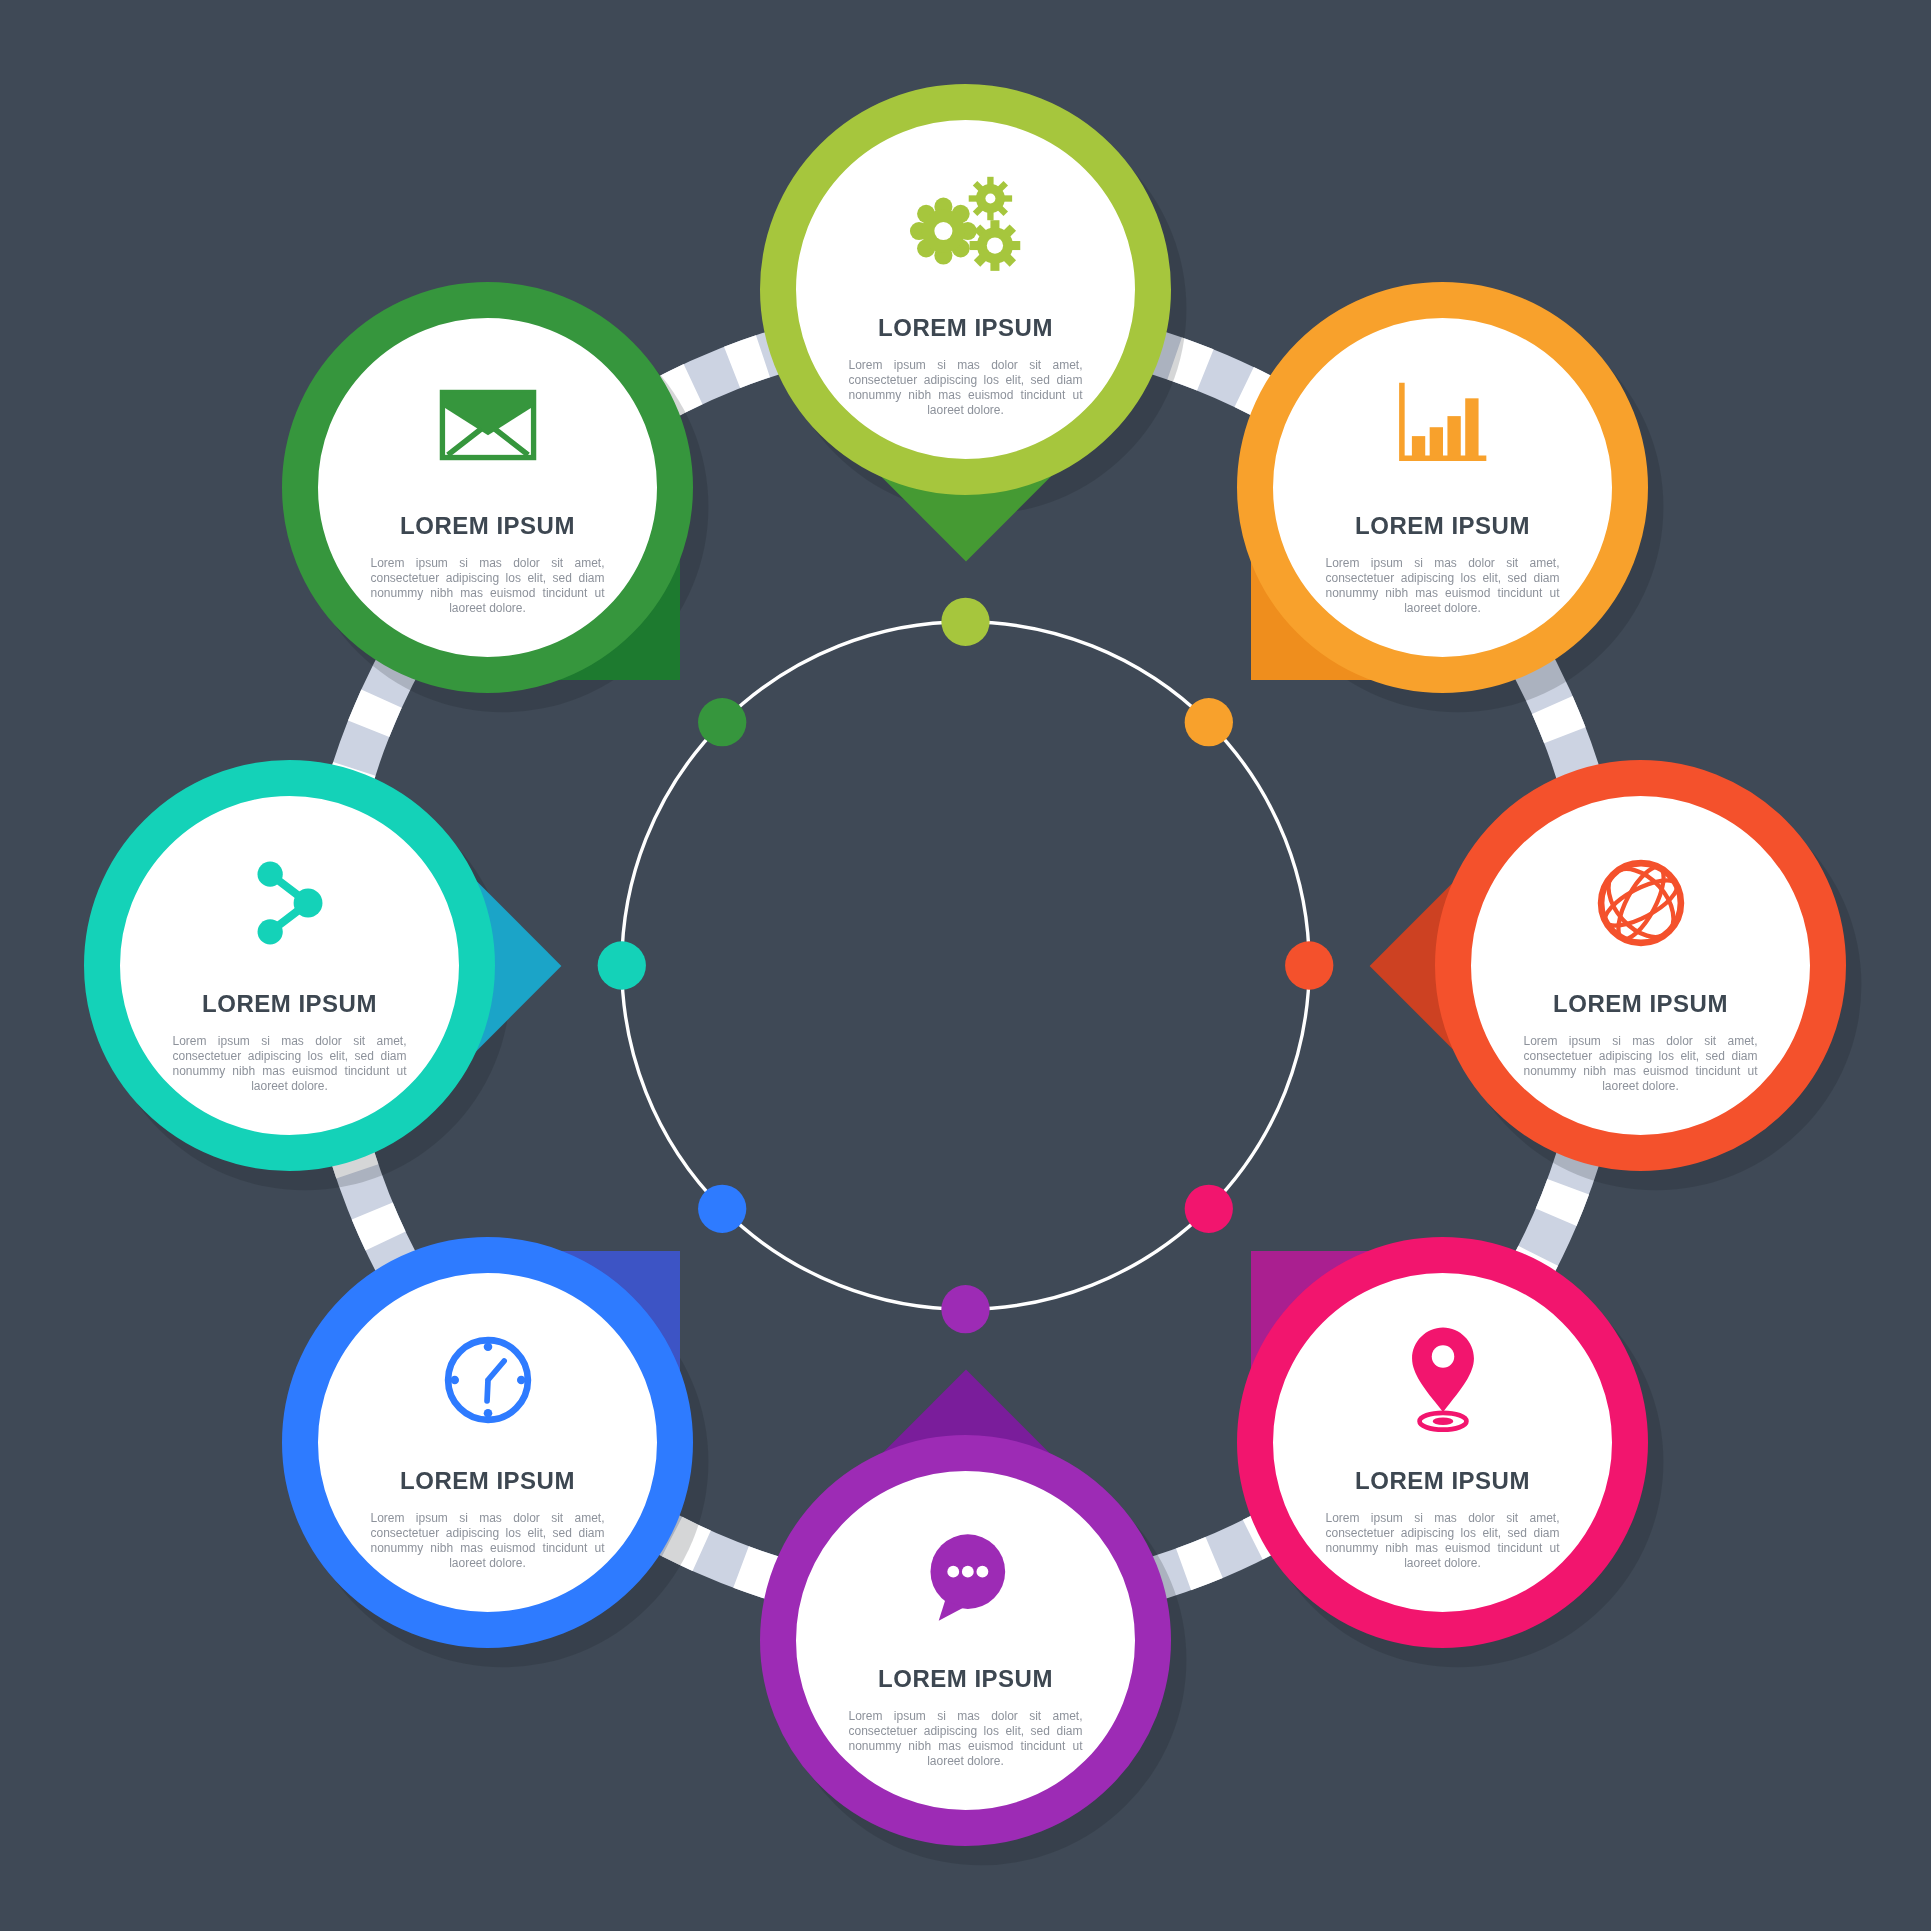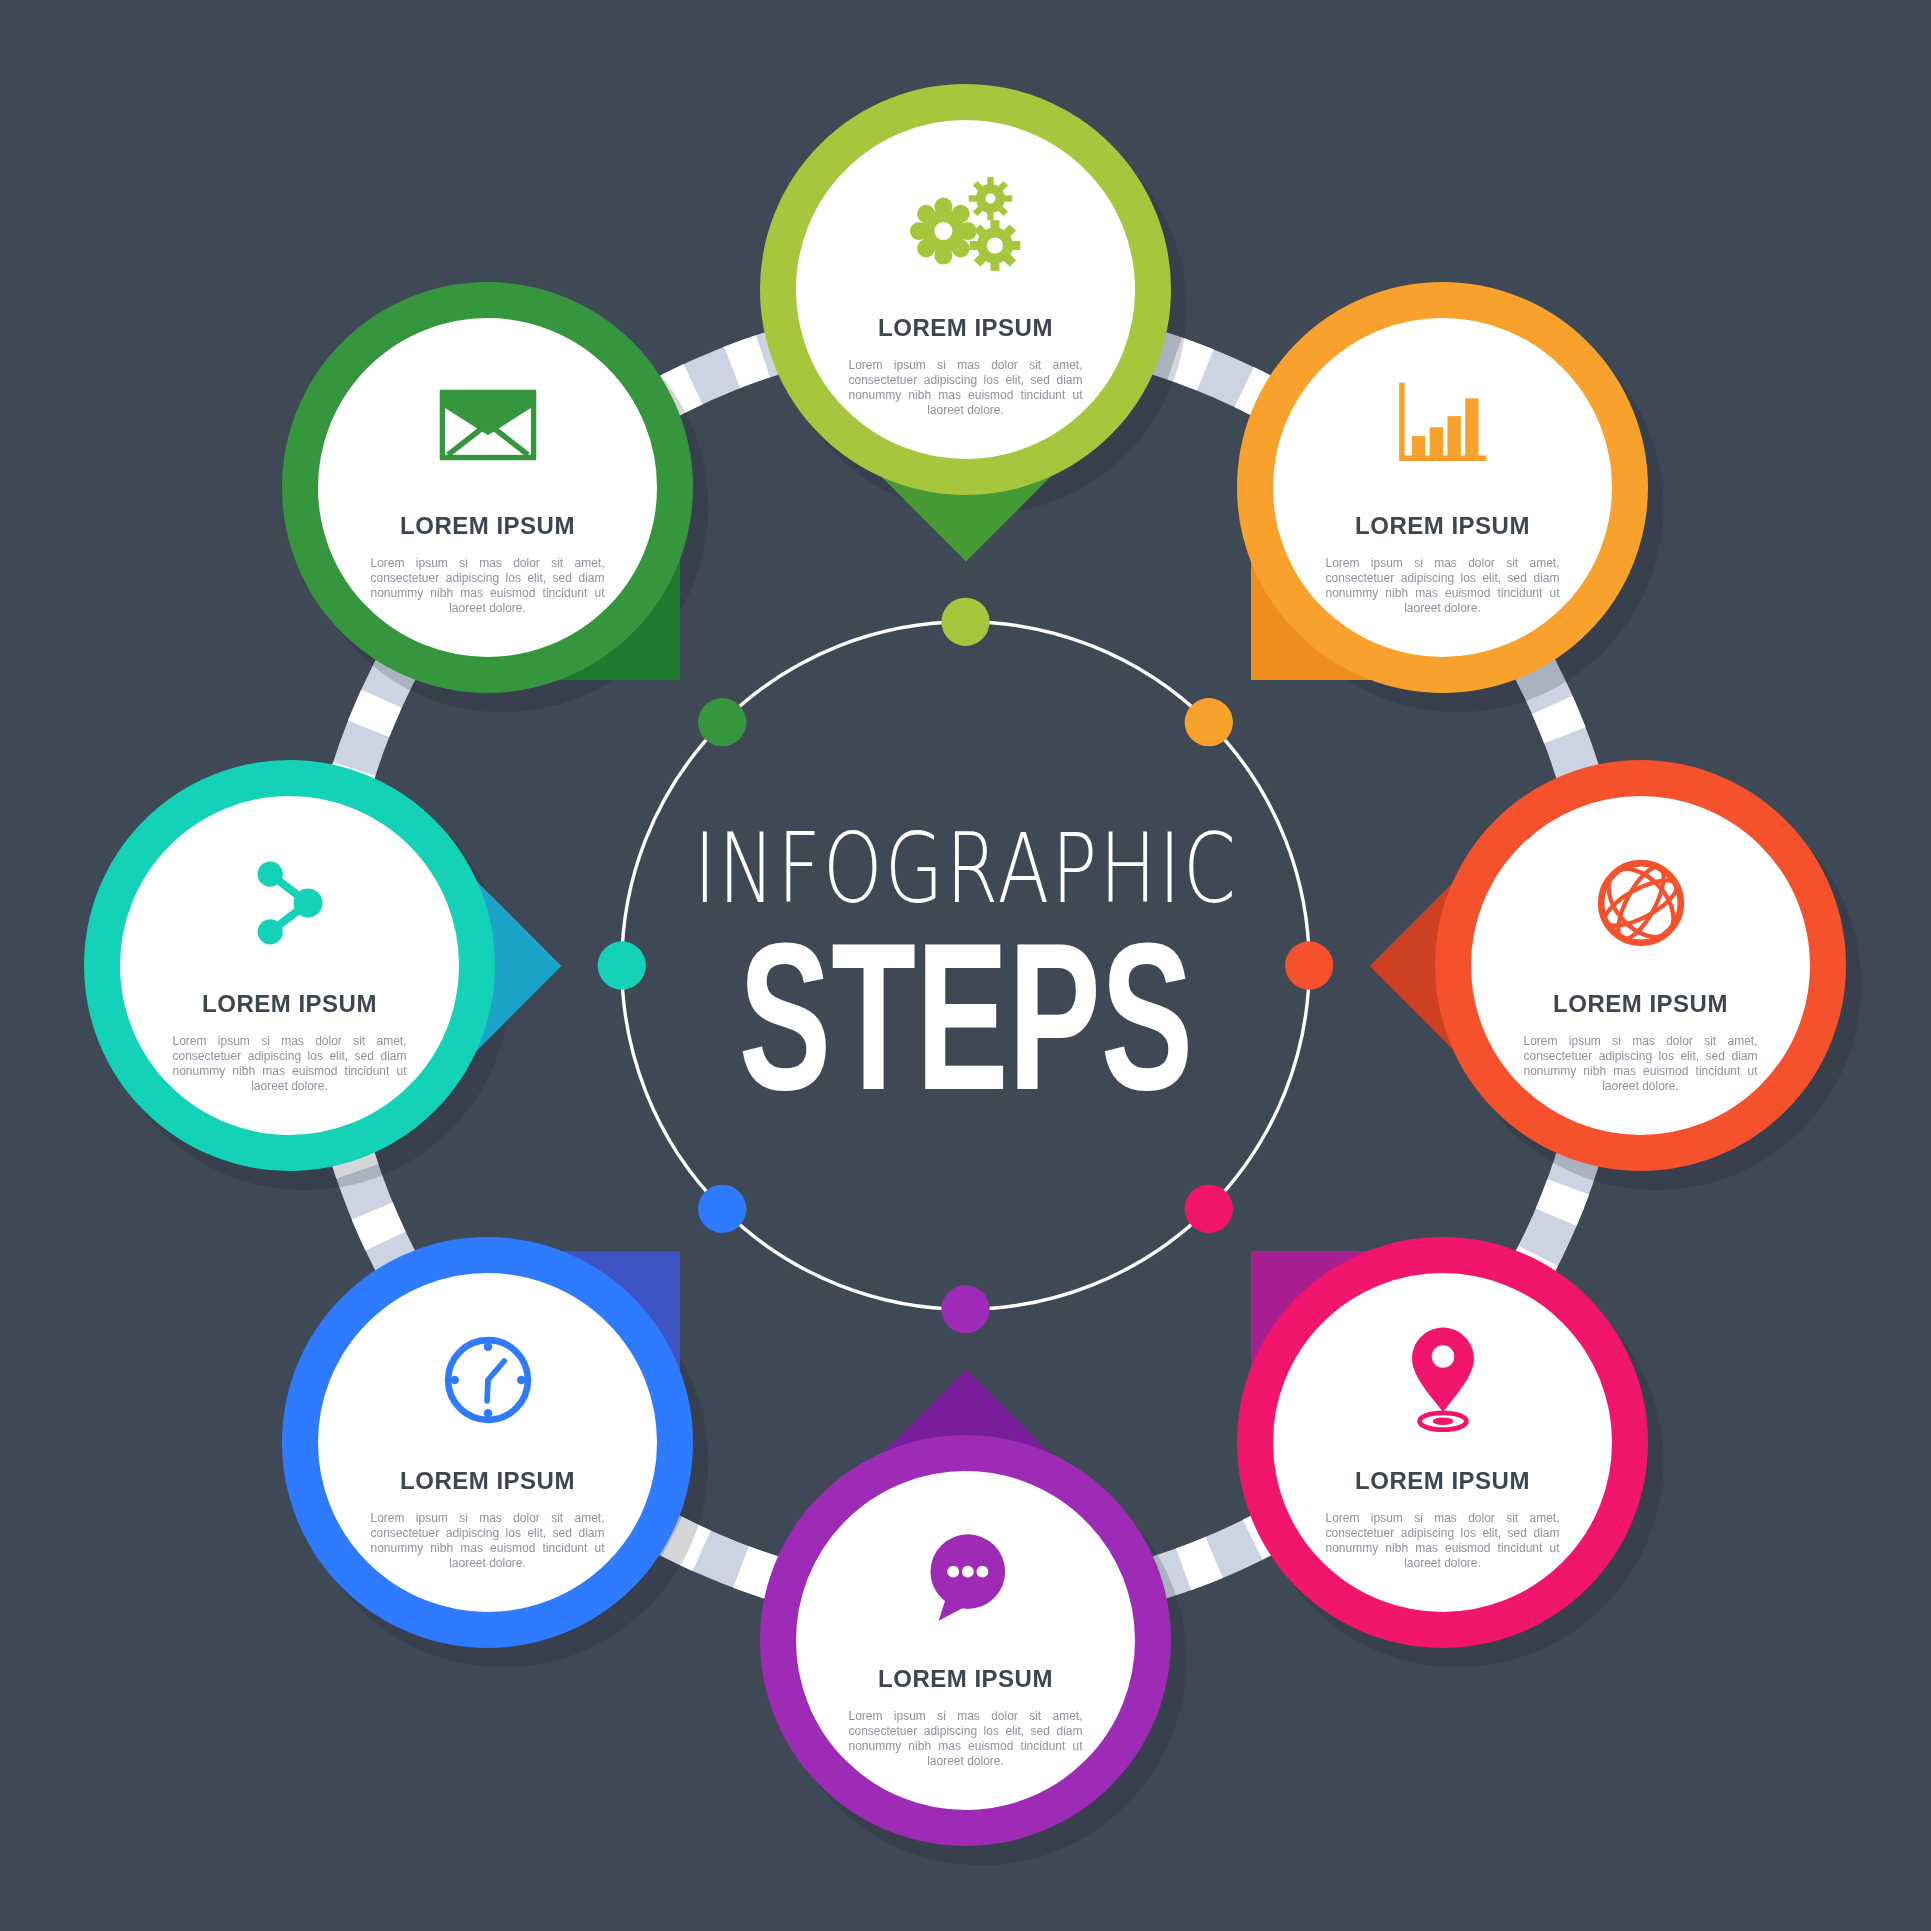--- a/index.html
+++ b/index.html
@@ -54,24 +54,20 @@
     <circle cx="1000" cy="644" r="25" fill="#a6c63d"></circle>
     <circle cx="1252" cy="748" r="25" fill="#f8a12c"></circle>
     <circle cx="1356" cy="1000" r="25" fill="#f4512c"></circle>
     <circle cx="1252" cy="1252" r="25" fill="#f2156e"></circle>
     <circle cx="1000" cy="1356" r="25" fill="#9d2bb5"></circle>
     <circle cx="748" cy="1252" r="25" fill="#2e7bff"></circle>
     <circle cx="644" cy="1000" r="25" fill="#14d2b8"></circle>
     <circle cx="748" cy="748" r="25" fill="#36963d"></circle>
   </svg>
 
-  <div class="center-title" style="color: rgb(255, 255, 255);">
-    <div class="title-1">INFOGRAPHIC</div>
-    <div class="title-2">STEPS</div>
-  </div>
 
   <div class="step s0" style="--c: #a6c63d; --p: #459a33;">
     <div class="shadow"></div>
     <div class="pointer"></div>
     <div class="circle"></div>
     <div class="content">
       <div class="icon">
         <svg width="118" height="104" viewBox="0 0 130 115">
           <g transform="translate(92,26)" fill="currentColor">
             <g>

